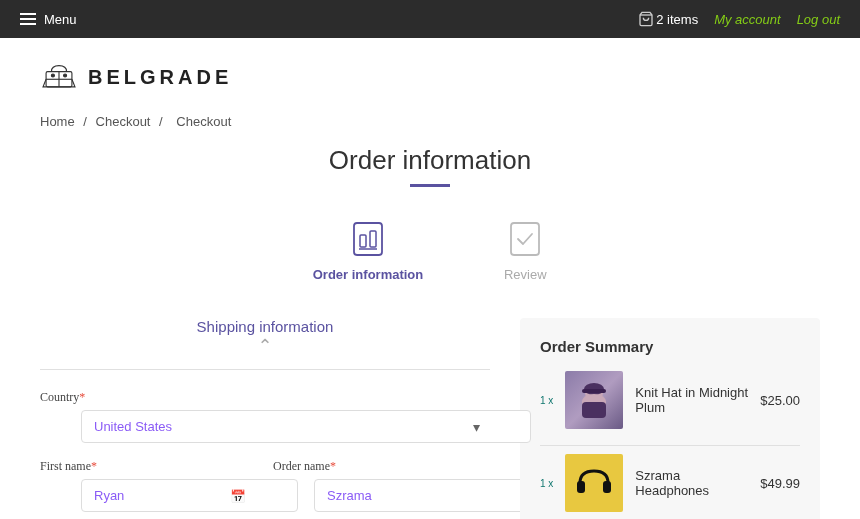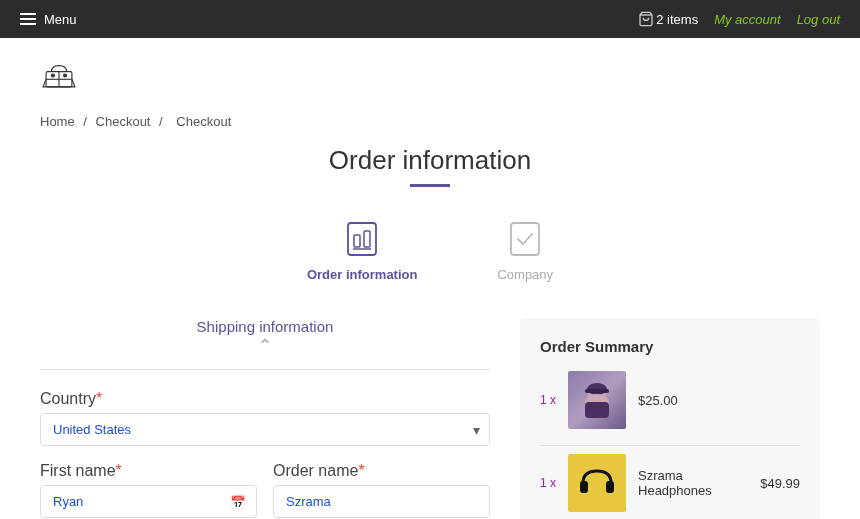--- a/index.html
+++ b/index.html
@@ -100,34 +100,35 @@
       align-items: center;
       border-bottom: 1px solid #e0e0e0;
       padding-bottom: 12px;
       margin-bottom: 20px;
       flex-direction: column;
     }
     .section-title { font-size: 15px; color: #5a52a0; font-weight: 500; }
 
     
     .form-group { margin-bottom: 16px; }
-    .form-label { font-size: 16px; margin-bottom: 5px; display: block; color: #444; }
+    .form-label { font-size: 12px; margin-bottom: 5px; display: block; color: #444; font-family: Liberation Serif, serif; }
     .form-label .required { color: #e74c3c; }
     .form-row { display: flex; gap: 16px; }
     .form-row .form-group { flex: 1; }
 
     input[type="text"], select {
       width: 100%;
       padding: 8px 12px;
       border: 1px solid #ddd;
       border-radius: 4px;
       font-size: 13px;
-      color: #1d4ed8;
+      color: #8b5cf6;
       background: #fff;
       outline: none;
+      margin-left: 41px;
     }
     select { appearance: none; -webkit-appearance: none; cursor: pointer; }
     .select-wrap { position: relative; }
     .select-wrap::after {
       content: '▾';
       position: absolute;
       right: 10px;
       top: 50%;
       transform: translateY(-50%);
       color: #666;
@@ -155,21 +156,21 @@
       font-weight: 600;
       color: #333;
       margin-bottom: 16px;
     }
     .order-item {
       display: flex;
       align-items: center;
       gap: 12px;
       margin-bottom: 16px;
     }
-    .order-item-qty { font-size: 12px; color: #a21caf; white-space: nowrap; }
+    .order-item-qty { font-size: 10px; color: #0f766e; white-space: nowrap; }
     .order-item-img {
       width: 58px;
       height: 58px;
       border-radius: 2px;
       overflow: hidden;
       flex-shrink: 0;
     }
     .order-item-name { flex: 1; font-size: 13px; color: #333; }
     .order-item-price { font-size: 13px; color: #333; font-weight: 500; }
 
@@ -227,20 +228,21 @@
   <div class="logo-area">
     <svg width="38" height="38" viewBox="0 0 50 50" fill="none" stroke="#333" stroke-width="1.5">
       <rect x="8" y="18" width="34" height="20" rx="2"></rect>
       <path d="M15 18 Q15 10 25 10 Q35 10 35 18"></path>
       <path d="M8 28 L4 38 L46 38 L42 28"></path>
       <line x1="25" y1="18" x2="25" y2="38"></line>
       <line x1="8" y1="28" x2="42" y2="28"></line>
       <circle cx="17" cy="23" r="2" fill="#333"></circle>
       <circle cx="33" cy="23" r="2" fill="#333"></circle>
     </svg>
+    <span class="logo-text">BELGRADE</span>
   </div>
 </header>
 
 <div class="breadcrumb">
   <a href="#">Home</a>
   <span> / </span>
   <a href="#">Checkout</a>
   <span> / </span>
   <span>Checkout</span>
 </div>
@@ -264,21 +266,21 @@
       <span class="step-label">Order information</span>
     </div>
 
     <div class="step inactive">
       <div class="step-icon">
         <svg width="40" height="40" viewBox="0 0 40 40" fill="none">
           <rect x="6" y="4" width="28" height="32" rx="3" stroke="#bbb" stroke-width="1.8"></rect>
           <polyline points="13,20 18,25 27,15" stroke="#bbb" stroke-width="1.8" fill="none" stroke-linecap="round" stroke-linejoin="round"></polyline>
         </svg>
       </div>
-      <span class="step-label">Company</span>
+      <span class="step-label">Review</span>
     </div>
 
   </div>
 
   <div class="two-col">
 
     <div class="left-col">
       <div class="section-header">
         <span class="section-title">Shipping information</span>
         <button style="background:none;border:none;cursor:pointer;font-size:18px;color:#aaa;">⌃</button>
@@ -331,20 +333,21 @@
           <div class="order-item-img img-hat">
             <svg width="50" height="50" viewBox="0 0 50 50">
 
               <circle cx="25" cy="18" r="9" fill="#c9a8b8"></circle>
               <ellipse cx="25" cy="14" rx="10" ry="6" fill="#4a3060"></ellipse>
               <rect x="13" y="14" width="24" height="4" rx="2" fill="#3a2050"></rect>
               <ellipse cx="25" cy="27" rx="12" ry="8" fill="#c9a8b8"></ellipse>
               <rect x="13" y="27" width="24" height="16" rx="4" fill="#4a3060"></rect>
             </svg>
           </div>
+          <span class="order-item-name">Knit Hat in Midnight Plum</span>
           <span class="order-item-price">$25.00</span>
         </div>
 
         <hr class="order-divider">
 
         <div class="order-item">
           <span class="order-item-qty">1 x</span>
           <div class="order-item-img img-headphones">
             <svg width="44" height="44" viewBox="0 0 44 44">
               <path d="M8 22 Q8 10 22 10 Q36 10 36 22" stroke="#111" stroke-width="3" fill="none"></path>

